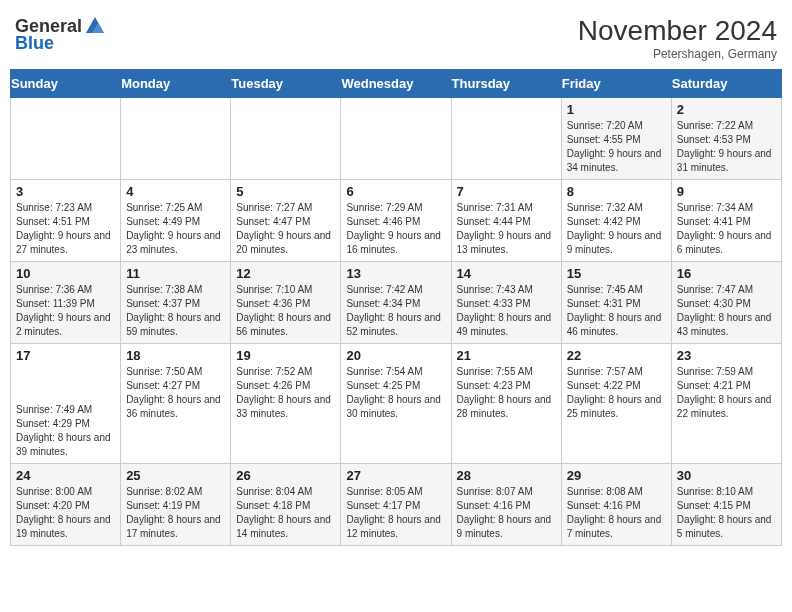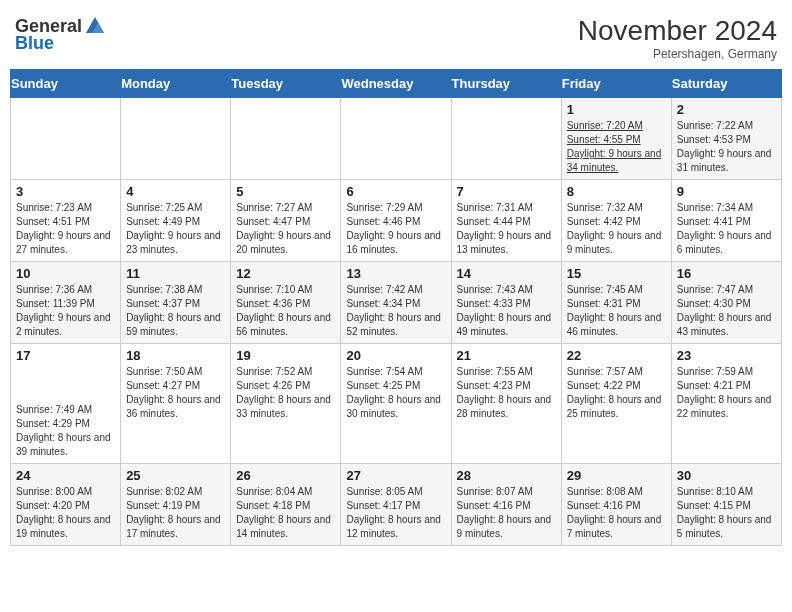--- a/index.html
+++ b/index.html
@@ -115,21 +115,21 @@
   </thead>
   <tbody id="calendar-body">
   <tr>
         <td class="empty-cell"></td>
         <td class="empty-cell"></td>
         <td class="empty-cell"></td>
         <td class="empty-cell"></td>
         <td class="empty-cell"></td>
         <td>
           <span class="day-number">1</span>
-          <div class="day-detail" style="white-space: pre-line; text-decoration: underline;">Sunrise: 7:20 AM
+          <div class="day-detail" style="white-space: pre-line;">Sunrise: 7:20 AM
 Sunset: 4:55 PM
 Daylight: 9 hours and 34 minutes.</div>
         </td>
         <td>
           <span class="day-number">2</span>
           <div class="day-detail" style="white-space: pre-line;">Sunrise: 7:22 AM
 Sunset: 4:53 PM
 Daylight: 9 hours and 31 minutes.</div>
         </td>
       </tr>

